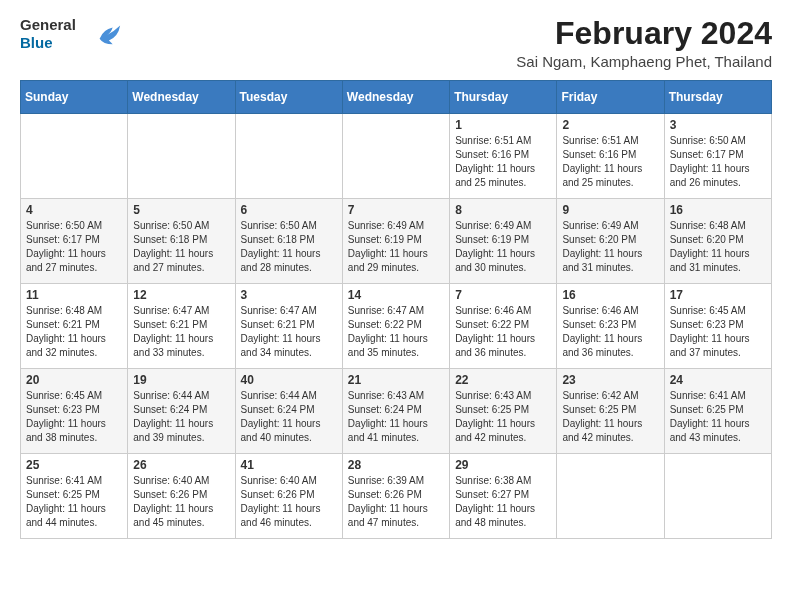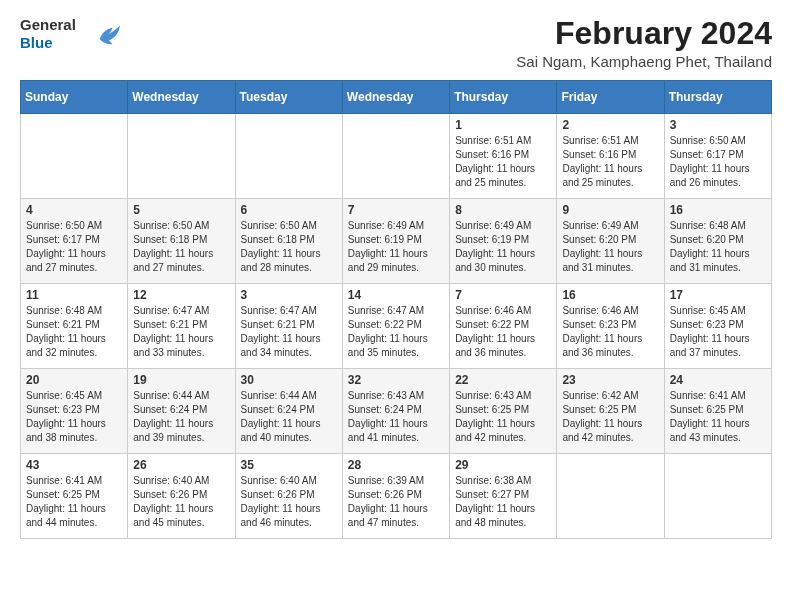--- a/index.html
+++ b/index.html
@@ -203,51 +203,51 @@
       <tr>
         <td>
           <span class="day-num">20</span>
           <div class="day-info">Sunrise: 6:45 AM<br>Sunset: 6:23 PM<br>Daylight: 11 hours<br>and 38 minutes.</div>
         </td>
         <td>
           <span class="day-num">19</span>
           <div class="day-info">Sunrise: 6:44 AM<br>Sunset: 6:24 PM<br>Daylight: 11 hours<br>and 39 minutes.</div>
         </td>
         <td>
-          <span class="day-num">30</span>
+          <span class="day-num">40</span>
           <div class="day-info">Sunrise: 6:44 AM<br>Sunset: 6:24 PM<br>Daylight: 11 hours<br>and 40 minutes.</div>
         </td>
         <td>
-          <span class="day-num">32</span>
+          <span class="day-num">21</span>
           <div class="day-info">Sunrise: 6:43 AM<br>Sunset: 6:24 PM<br>Daylight: 11 hours<br>and 41 minutes.</div>
         </td>
         <td>
           <span class="day-num">22</span>
           <div class="day-info">Sunrise: 6:43 AM<br>Sunset: 6:25 PM<br>Daylight: 11 hours<br>and 42 minutes.</div>
         </td>
         <td>
           <span class="day-num">23</span>
           <div class="day-info">Sunrise: 6:42 AM<br>Sunset: 6:25 PM<br>Daylight: 11 hours<br>and 42 minutes.</div>
         </td>
         <td>
           <span class="day-num">24</span>
           <div class="day-info">Sunrise: 6:41 AM<br>Sunset: 6:25 PM<br>Daylight: 11 hours<br>and 43 minutes.</div>
         </td>
       </tr>
       <tr>
         <td>
-          <span class="day-num">43</span>
+          <span class="day-num">25</span>
           <div class="day-info">Sunrise: 6:41 AM<br>Sunset: 6:25 PM<br>Daylight: 11 hours<br>and 44 minutes.</div>
         </td>
         <td>
           <span class="day-num">26</span>
           <div class="day-info">Sunrise: 6:40 AM<br>Sunset: 6:26 PM<br>Daylight: 11 hours<br>and 45 minutes.</div>
         </td>
         <td>
-          <span class="day-num">35</span>
+          <span class="day-num">41</span>
           <div class="day-info">Sunrise: 6:40 AM<br>Sunset: 6:26 PM<br>Daylight: 11 hours<br>and 46 minutes.</div>
         </td>
         <td>
           <span class="day-num">28</span>
           <div class="day-info">Sunrise: 6:39 AM<br>Sunset: 6:26 PM<br>Daylight: 11 hours<br>and 47 minutes.</div>
         </td>
         <td>
           <span class="day-num">29</span>
           <div class="day-info">Sunrise: 6:38 AM<br>Sunset: 6:27 PM<br>Daylight: 11 hours<br>and 48 minutes.</div>
         </td>

